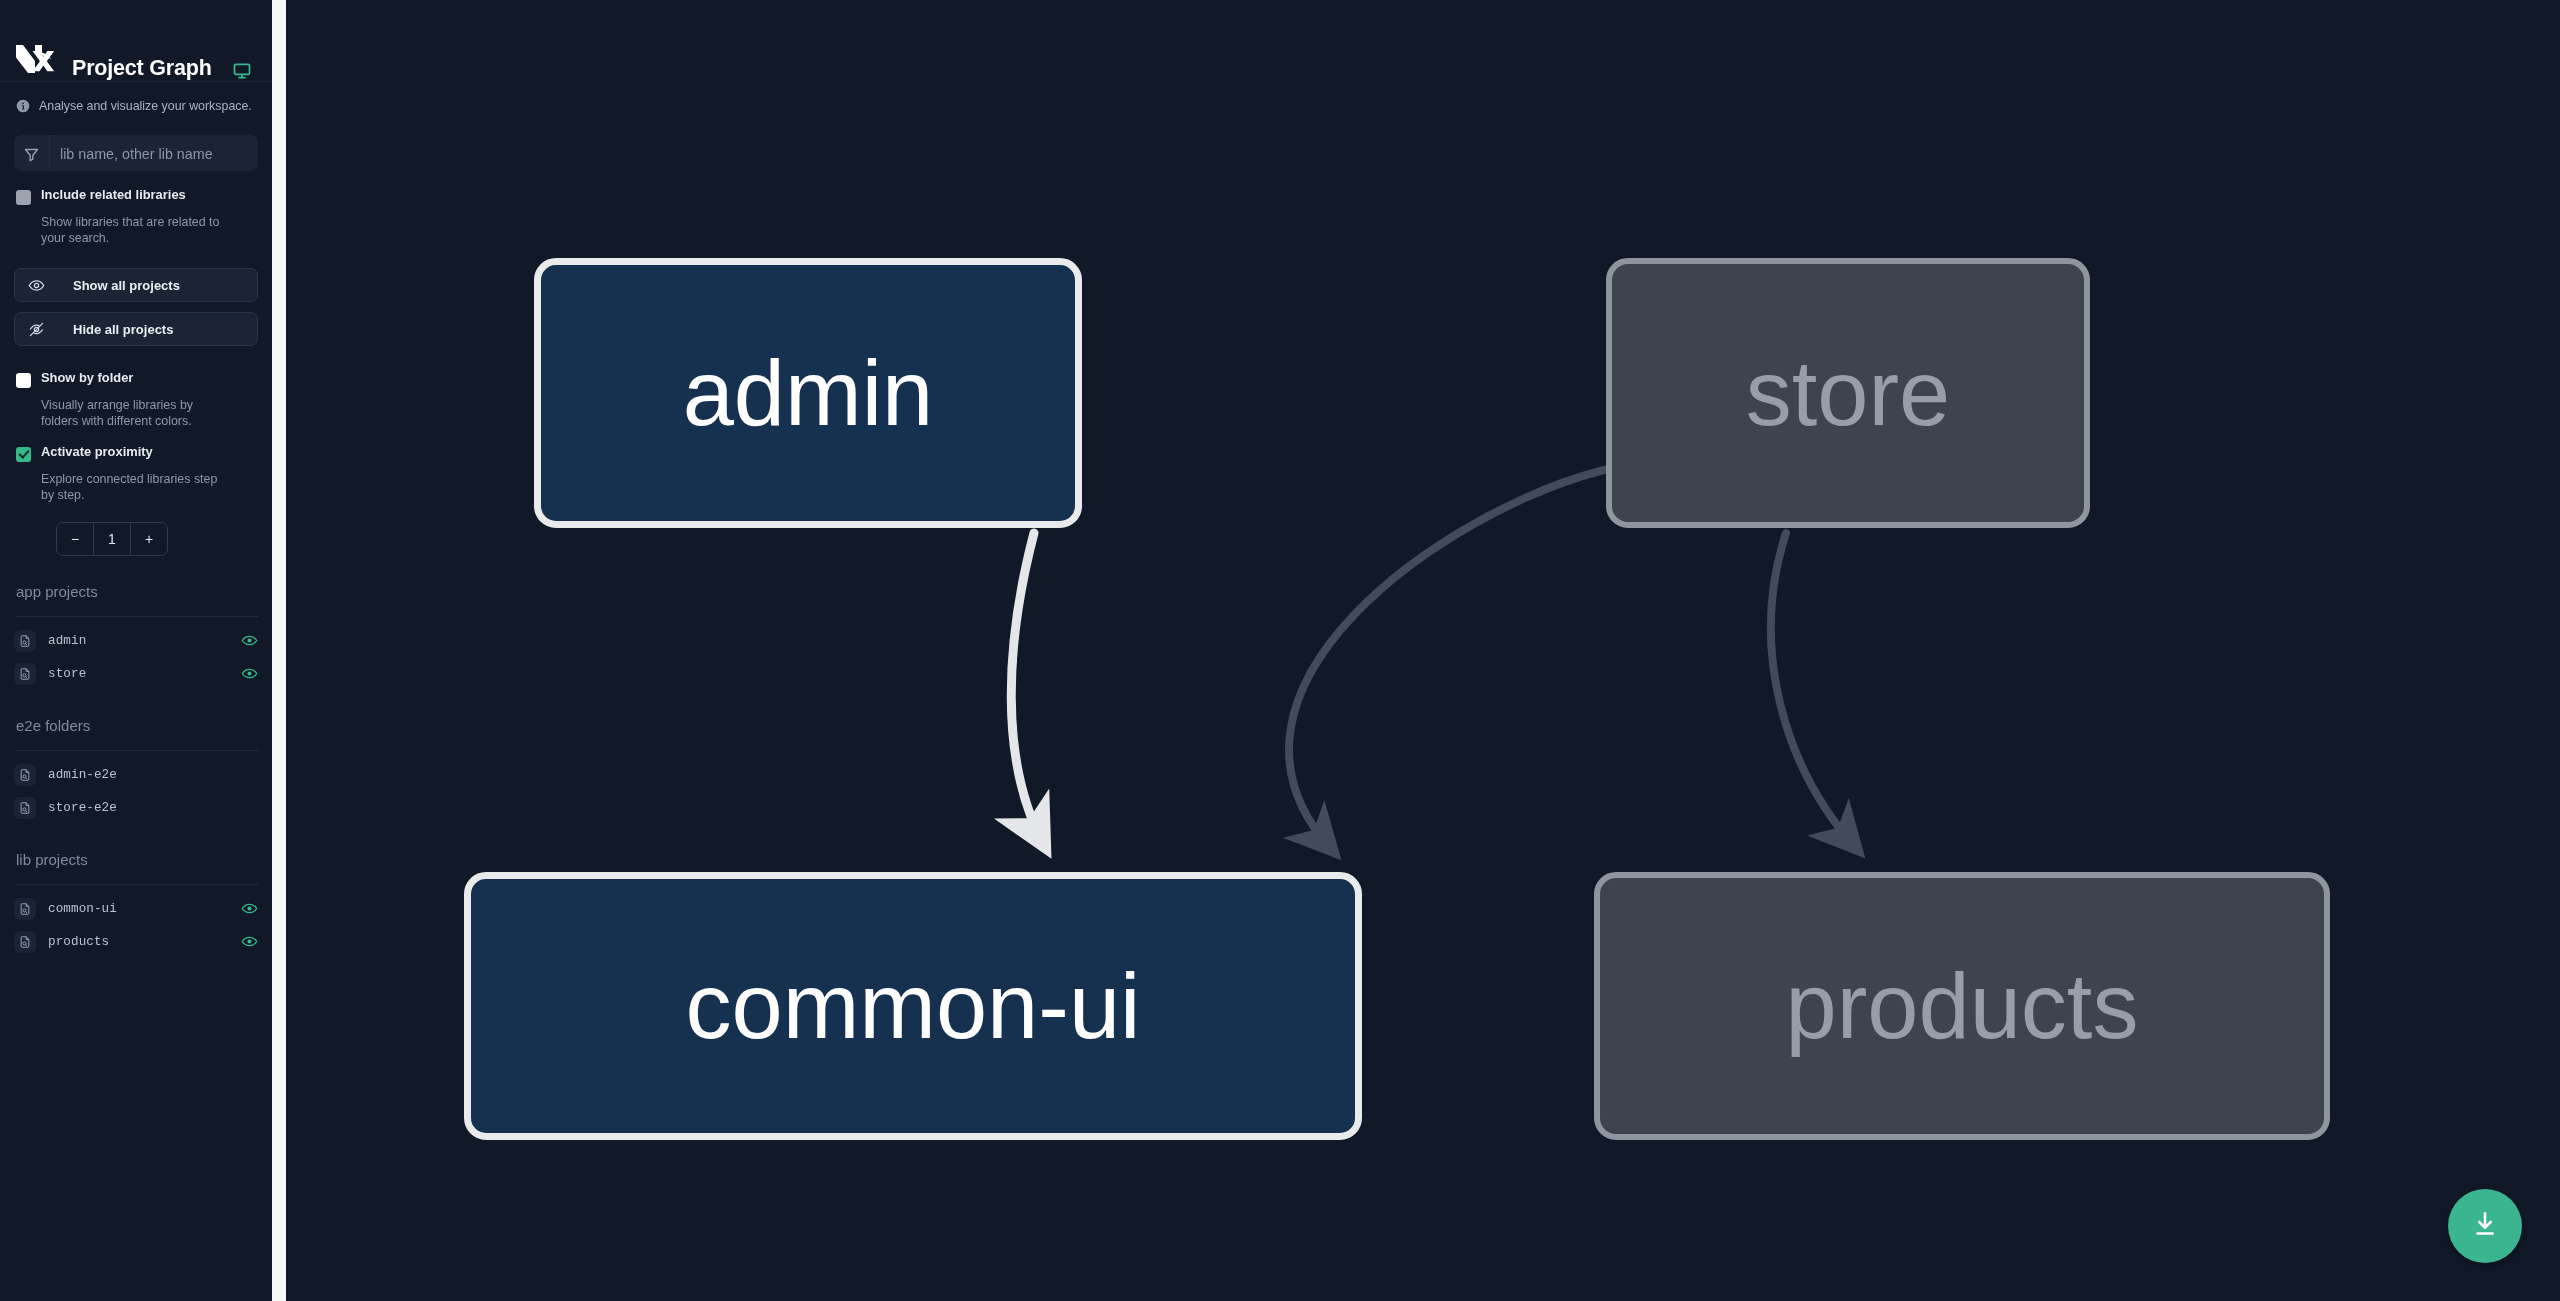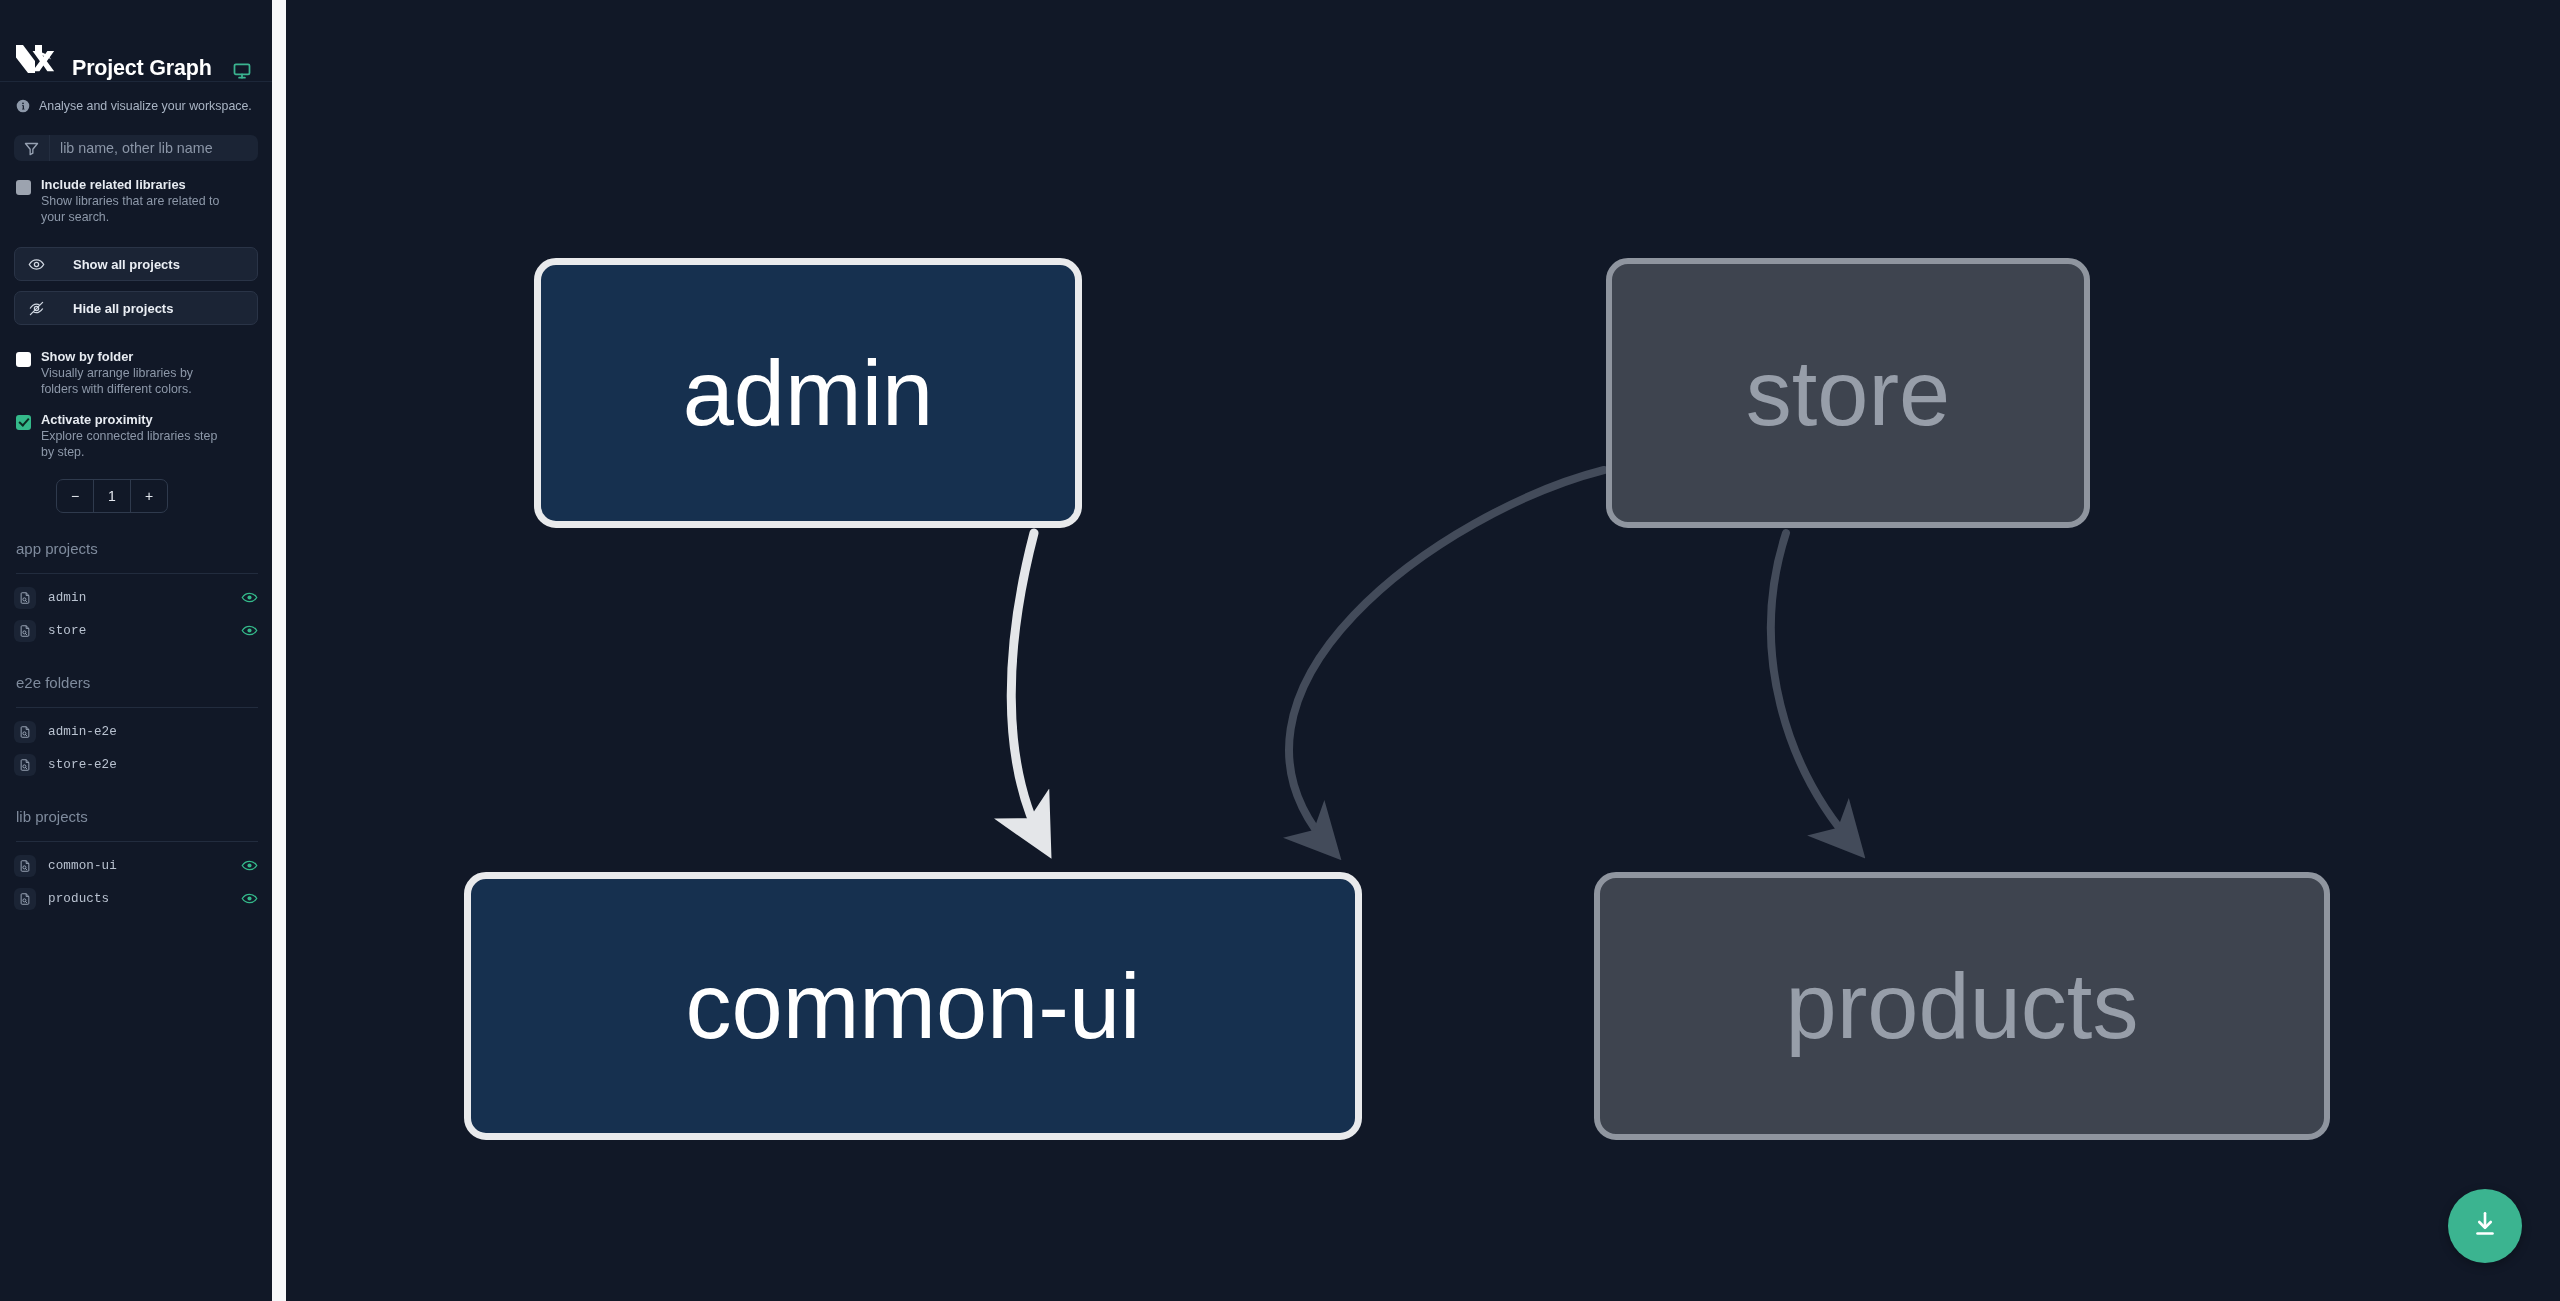--- a/index.html
+++ b/index.html
@@ -76,25 +76,25 @@
   .info-icon {
     width: 14px;
     height: 14px;
     flex: 0 0 14px;
     color: #8d98a9;
   }
 
   
   .search-row {
     margin: 22px 14px 0 14px;
-    height: 26px;
+    height: 36px;
     border-radius: 7px;
     background: #1b2435;
     display: flex;
-    align-items: center;
+    align-items: flex-start;
     overflow: hidden;
   }
   .search-icon-box {
     width: 36px;
     height: 38px;
     display: flex;
     align-items: center;
     justify-content: center;
     color: #96a1b2;
     border-right: 1px solid #242e40;
@@ -147,21 +147,21 @@
     color: #e7ebf1;
     font-size: 12.9px;
     font-weight: 700;
     line-height: 16px;
   }
   .chk-desc {
     color: #8d98a9;
     font-size: 12.4px;
     line-height: 15.7px;
     max-width: 190px;
-    margin-top: 1px;
+    margin-top: 12px;
   }
 
   
   .btn {
     margin: 0 14px;
     height: 34px;
     border-radius: 7px;
     background: #1b2435;
     border: 1px solid #2a real;
     border: 1px solid #2a3447;

